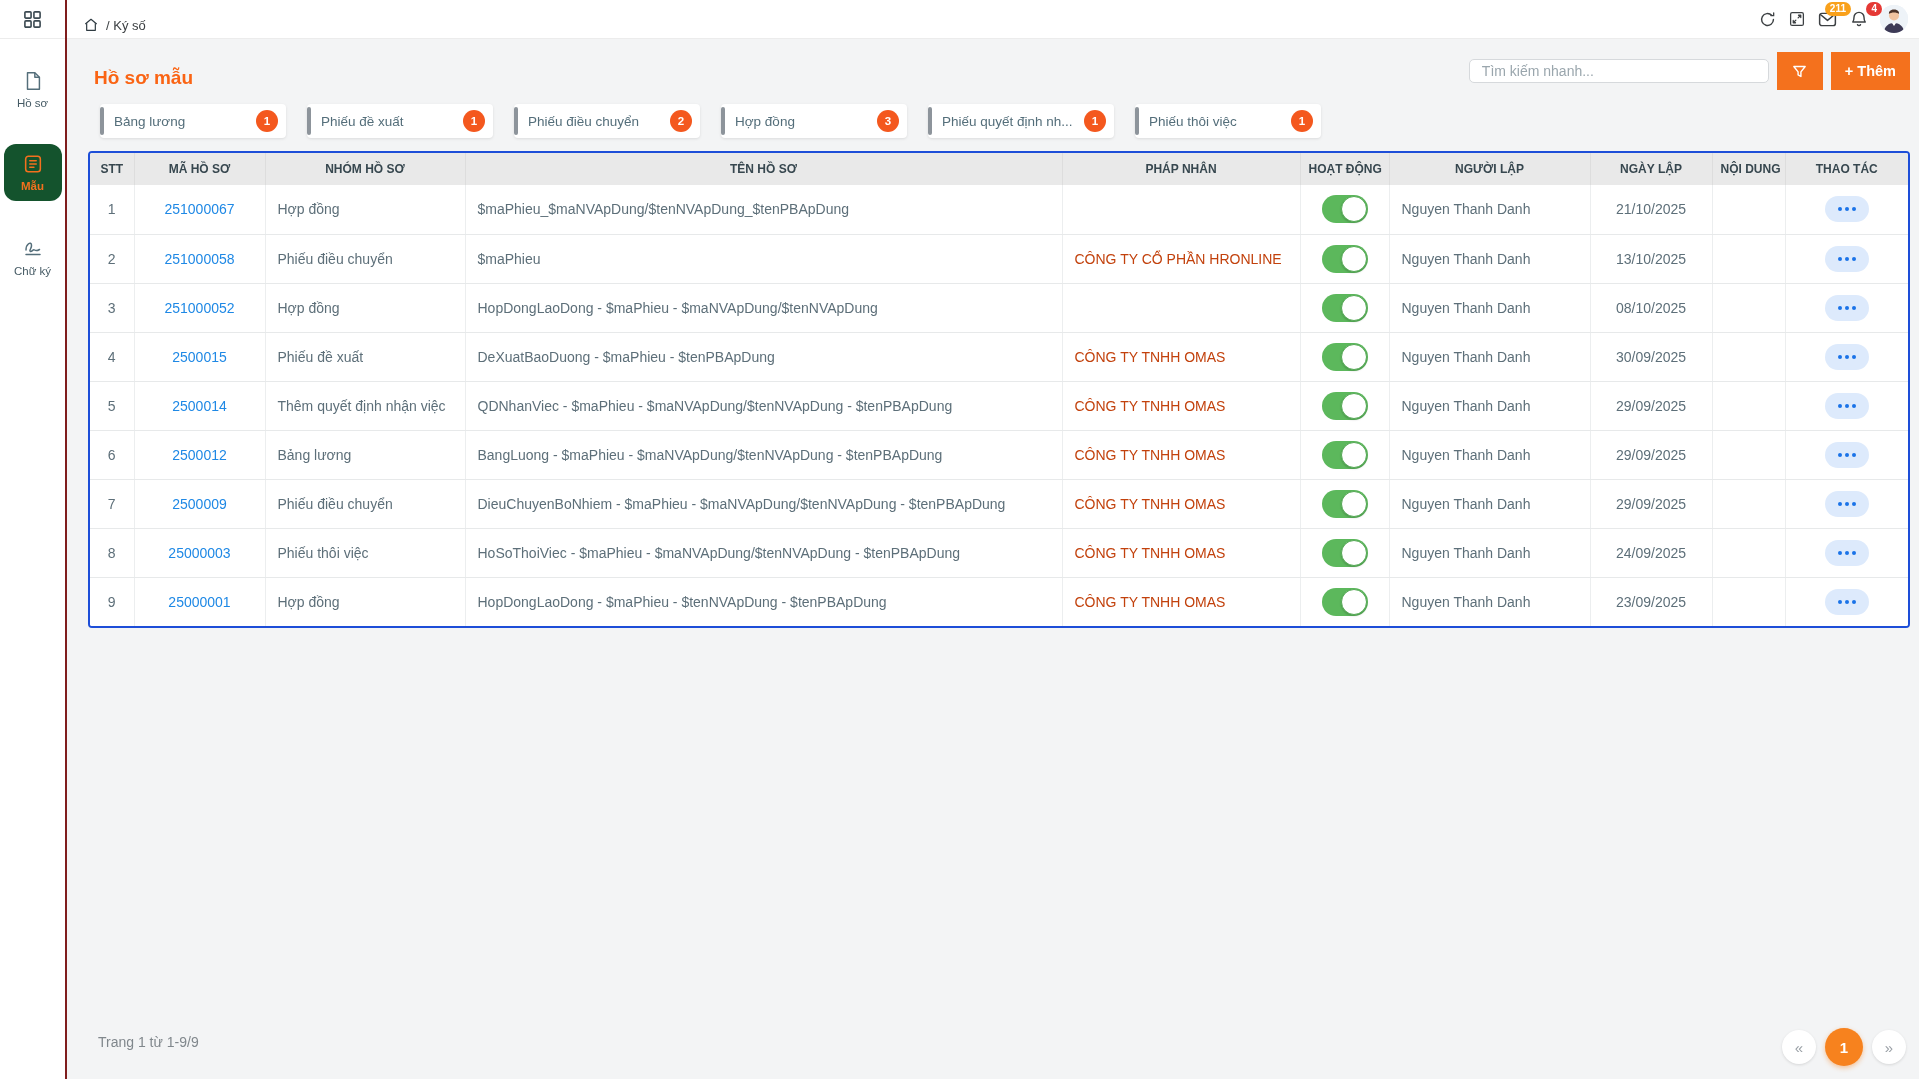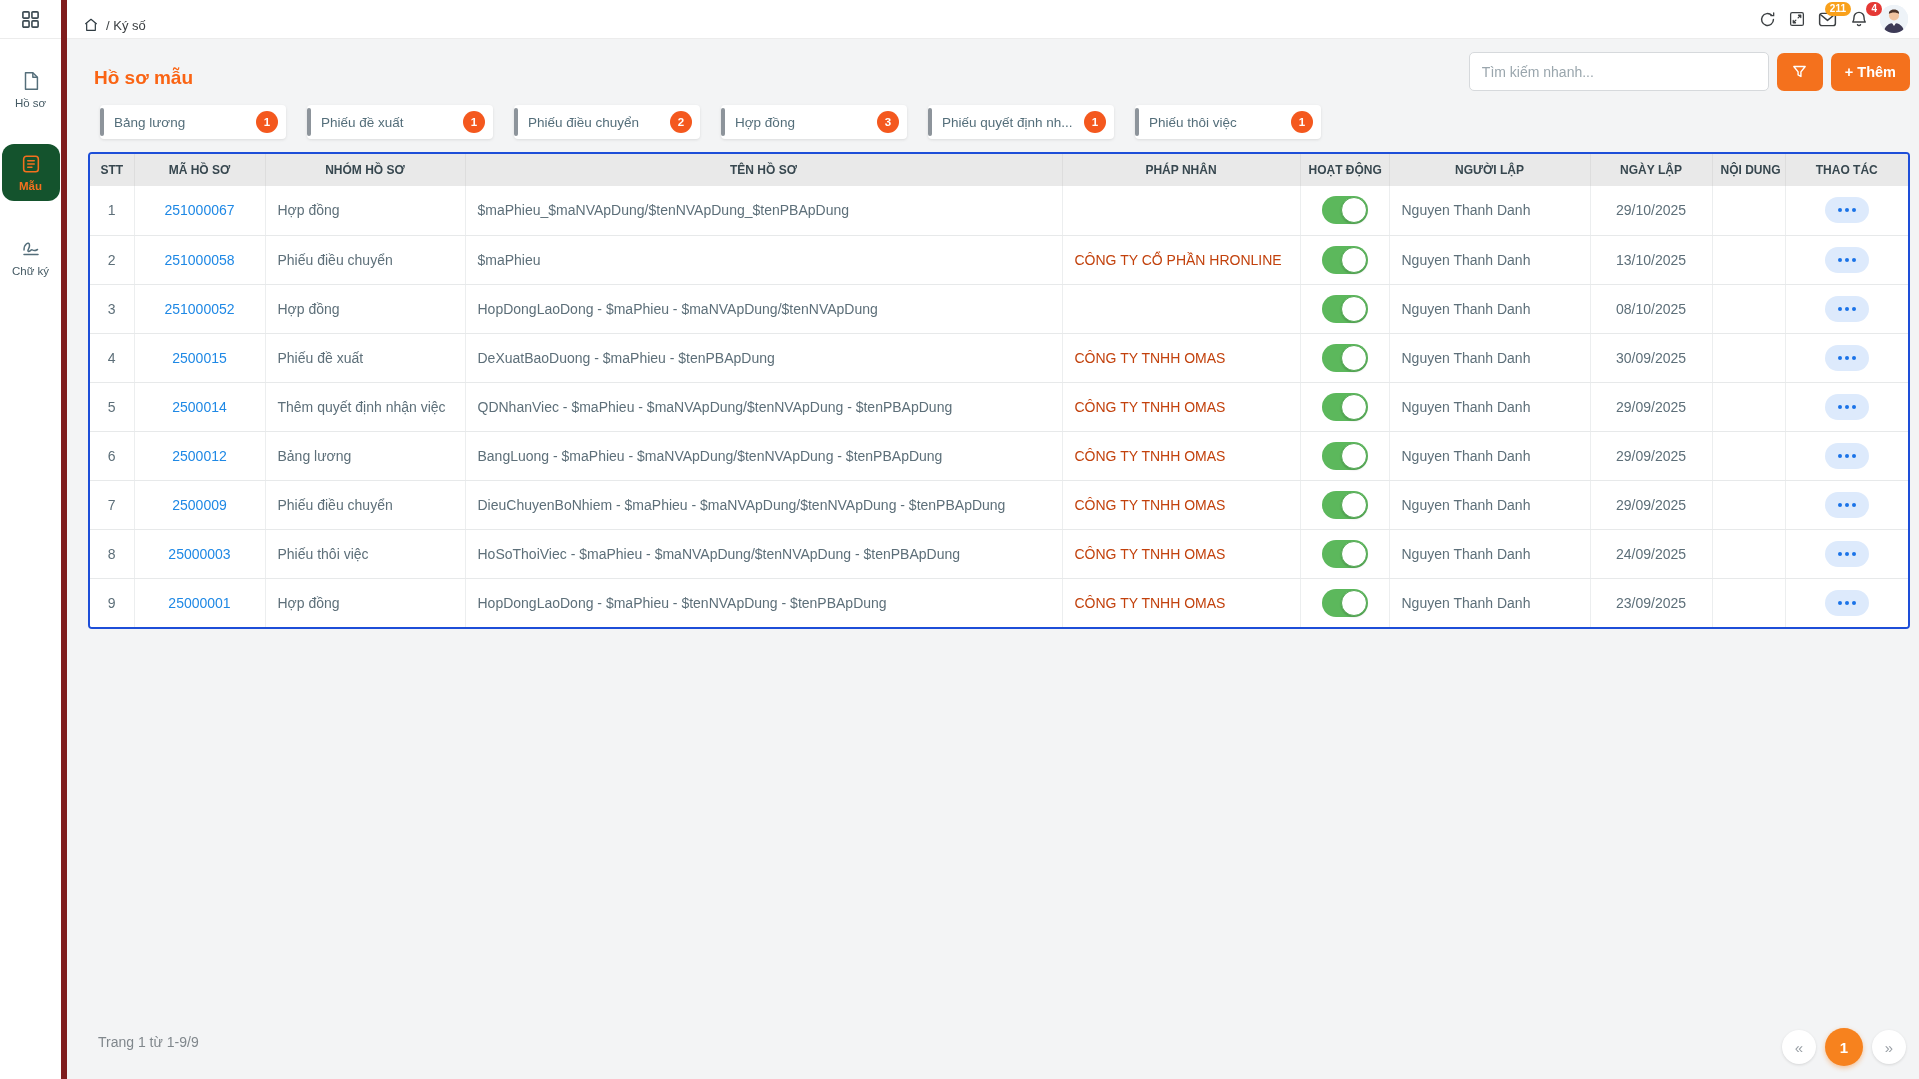--- a/index.html
+++ b/index.html
@@ -1,21 +1,21 @@
 <!DOCTYPE html>
 <html><head>
 <meta charset="utf-8">
 <style>
   * { margin:0; padding:0; box-sizing:border-box; }
   html,body { width:1919px; height:1079px; overflow:hidden; }
   body { font-family:"Liberation Sans","DejaVu Sans",sans-serif; background:#f3f4f5; color:#455a64; }
 
   
   .app { display:flex; width:100%; height:100%; }
-  .sidebar { width:67px; background:#fff; border-right:6px solid #7f1d1d; display:flex; flex-direction:column; align-items:center; flex-shrink:0; }
+  .sidebar { width:67px; background:#fff; border-right:2px solid #7f1d1d; display:flex; flex-direction:column; align-items:center; flex-shrink:0; }
   .sidebar-top { height:39px; width:100%; display:flex; align-items:center; justify-content:center; border-bottom:1px solid #ececec; }
   .side-items { padding-top:22px; display:flex; flex-direction:column; gap:26px; width:100%; align-items:center; }
   .side-item { display:flex; flex-direction:column; align-items:center; gap:5px; width:58px; padding:9px 2px; border-radius:12px; cursor:pointer; }
   .side-item .lbl { font-size:11.5px; color:#455a64; }
   .side-item.active { background:#14532d; }
   .side-item.active .lbl { color:#f4701e; font-weight:bold; }
   .main { flex:1; display:flex; flex-direction:column; height:100%; }
 
   
   .topbar { height:39px; background:#fff; border-bottom:1px solid #ececec; display:flex; align-items:center; justify-content:space-between; padding:0 14px 0 16px; }
@@ -25,23 +25,23 @@
   .badge { position:absolute; top:-7px; right:-13px; color:#fff; font-size:10px; font-weight:bold; border-radius:9px; padding:2px 5px; line-height:1; }
   .badge.amber { background:#f9a11b; }
   .badge.red { background:#e53935; }
   .avatar { width:28px; height:28px; border-radius:50%; overflow:hidden; background:#e8eef5; cursor:pointer; }
 
   
   .content { flex:1; display:flex; flex-direction:column; padding:13px 12px 0 21px; overflow:hidden; }
   .title-row { display:flex; align-items:center; justify-content:space-between; }
   .page-title { font-size:19px; font-weight:bold; color:#fa6414; margin-left:6px;margin-top:13px; }
   .search-group { display:flex; align-items:center; gap:8px; }
-  .search-box { width:300px; height:39px; border:1px solid #d6d9dc; border-radius:5px; background:#fff; padding:0 12px; font-size:14px; color:#455a64; font-family:inherit; }
+  .search-box { width:300px; height:24px; border:1px solid #d6d9dc; border-radius:5px; background:#fff; padding:0 12px; font-size:14px; color:#455a64; font-family:inherit; }
   .search-box::placeholder { color:#9aa6ad; }
-  .btn-orange { height:38px; background:#f4711d; color:#fff; border:none; border-radius:7px; cursor:pointer; display:flex; align-items:center; justify-content:center; font-family:inherit; }
+  .btn-orange { height:38px; background:#f4711d; color:#fff; border:none; border-radius:0; cursor:pointer; display:flex; align-items:center; justify-content:center; font-family:inherit; }
   .btn-filter { width:46px; }
   .btn-add { padding:0 14px; font-size:14.5px; font-weight:bold; }
 
   
   .chips { display:flex; gap:21px; margin:14px 0 0 12px; }
   .chip { position:relative; min-width:186px; height:34px; background:#fff; border-radius:4px; box-shadow:0 1px 3px rgba(0,0,0,.10); display:flex; align-items:center; justify-content:space-between; padding:0 8px 0 14px; cursor:pointer; }
   .chip::before { content:""; position:absolute; left:0; top:3px; bottom:3px; width:4px; background:#8d949b; border-radius:3px; }
   .chip-label { font-size:13.5px; color:#546e7a; }
   .chip-badge { min-width:22px; height:22px; border-radius:50%; background:#f4581e; color:#fff; font-size:11.5px; font-weight:bold; display:flex; align-items:center; justify-content:center; margin-left:10px; }
 
@@ -247,21 +247,21 @@
           </thead>
           <tbody>
             <tr>
               <td class="center">1</td>
               <td class="center code">251000067</td>
               <td class="left">Hợp đồng</td>
               <td class="left">$maPhieu_$maNVApDung/$tenNVApDung_$tenPBApDung</td>
               <td class="left entity"></td>
               <td class="center"><span class="switch"><span class="knob"></span></span></td>
               <td class="left">Nguyen Thanh Danh</td>
-              <td class="center">29/10/2025</td>
+              <td class="center">21/10/2025</td>
               <td class="center"></td>
               <td class="center"><button class="actions-pill">
                     <span class="dot"></span>
                     <span class="dot"></span>
                     <span class="dot"></span>
                   </button></td>
             </tr>
             <tr>
               <td class="center">2</td>
               <td class="center code">251000058</td>

